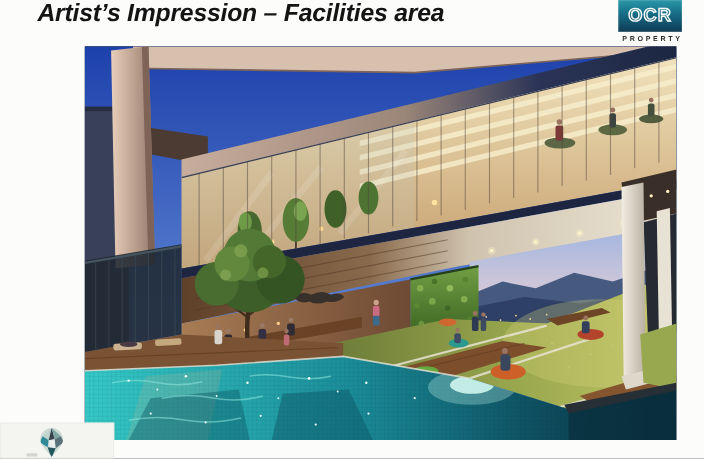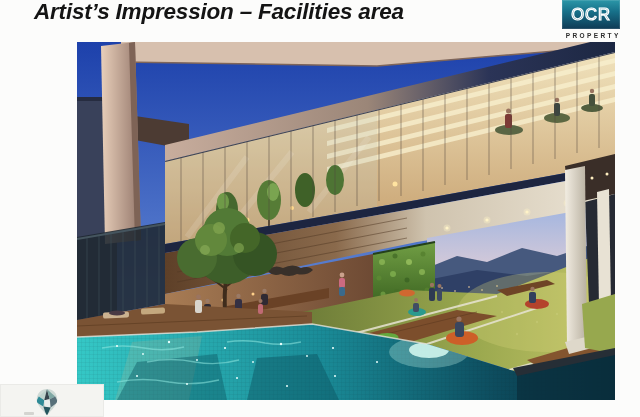--- a/index.html
+++ b/index.html
@@ -13,21 +13,21 @@
     color:#141414;letter-spacing:-0.2px;white-space:nowrap;
   }
   .brand{position:absolute;left:562px;top:0;width:62px;}
   .brand-box{
     width:58px;height:29px;
     background:linear-gradient(180deg,#2b97a8 0%,#177089 40%,#0e3a55 100%);
     display:flex;align-items:center;justify-content:center;
     box-shadow:inset 0 0 0 1px rgba(255,255,255,0.12);
   }
   .brand-text{
-    font-size:16.5px;font-weight:normal;letter-spacing:1px;
+    font-size:16.5px;font-weight:bold;letter-spacing:1px;
     color:rgba(255,255,255,0.10);
     -webkit-text-stroke:1.2px #ffffff;
   }
   .brand-tagline{
     width:60px;margin-top:3px;text-align:center;
     font-size:6.5px;font-weight:bold;letter-spacing:2.4px;text-indent:2.4px;
     color:#2e2e2e;
   }
   .render{
     position:absolute;left:77px;top:42px;width:538px;height:358px;

